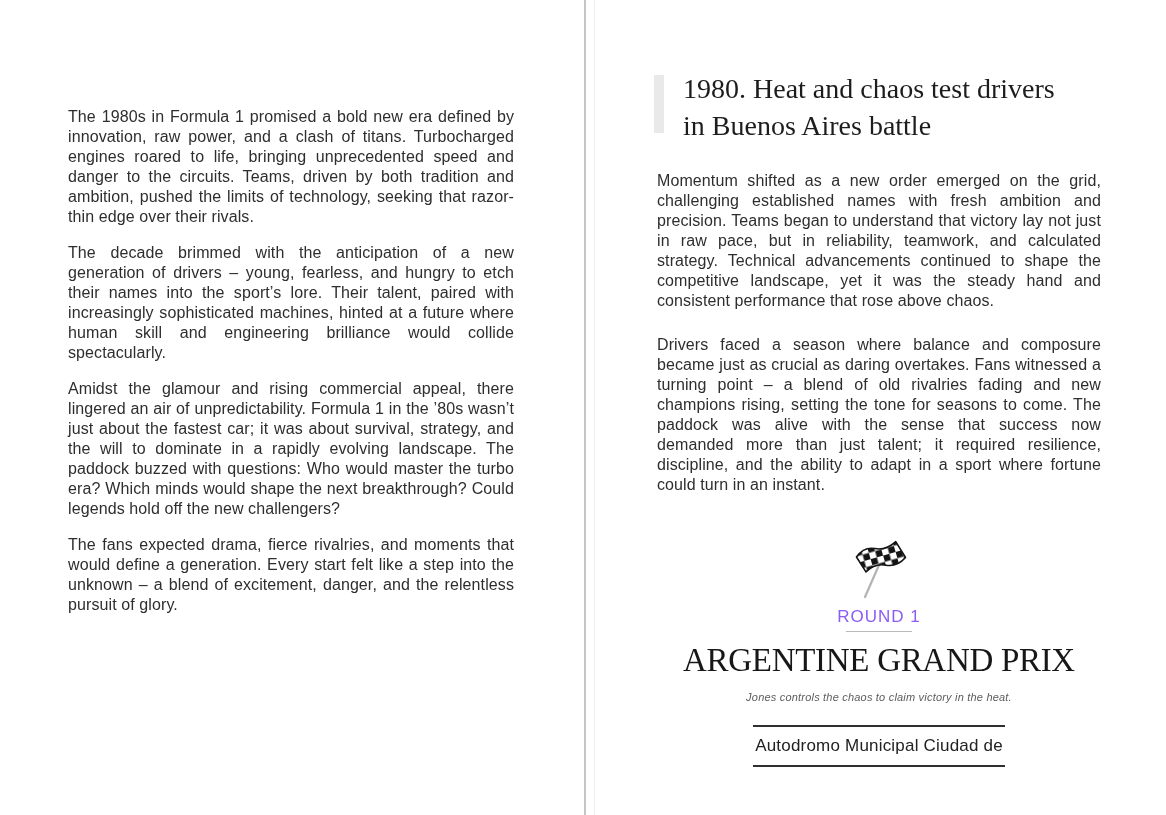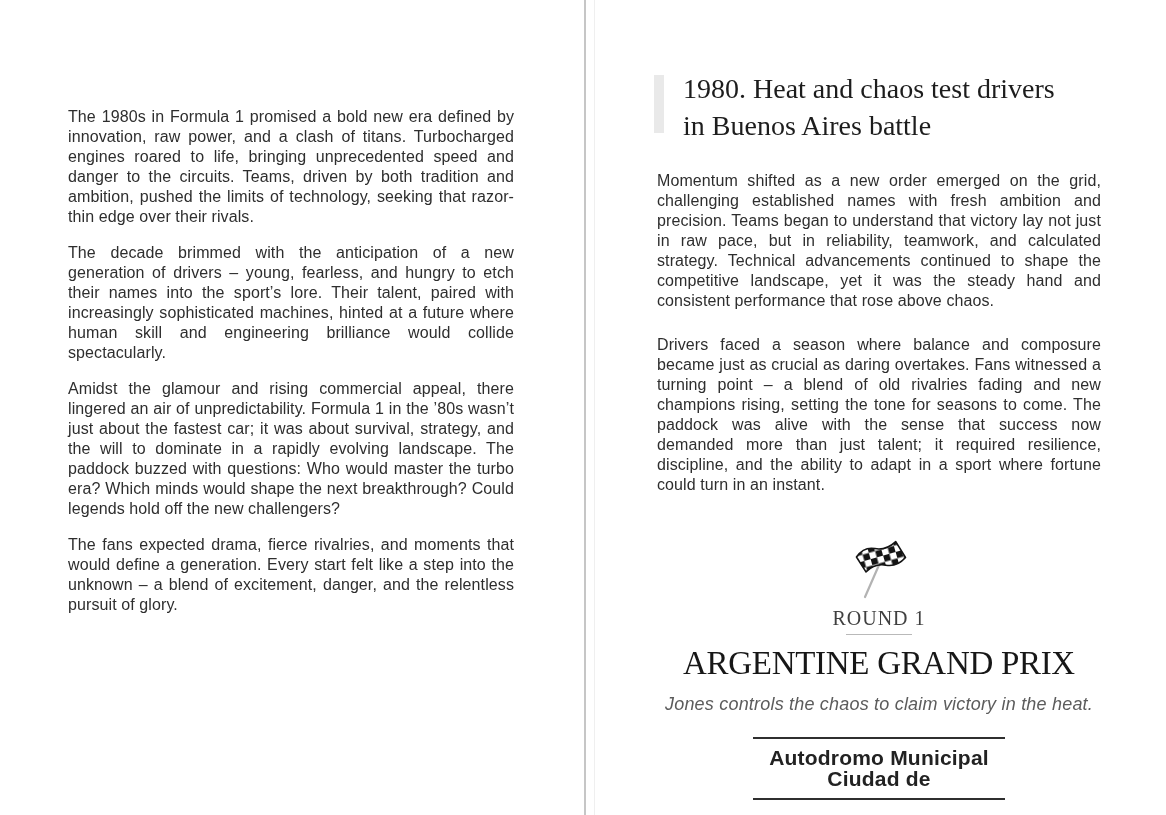--- a/index.html
+++ b/index.html
@@ -77,57 +77,57 @@
   }
   .race-card {
     margin-top: 44px;
     text-align: center;
   }
   .flag-wrap {
     height: 62px;
     margin-bottom: 6px;
   }
   .round-label {
-    font-family: Liberation Serif, serif;
-    font-size: 20px;
+    font-family: Liberation Sans, sans-serif;
+    font-size: 17px;
     letter-spacing: 1px;
-    color: #404040;
+    color: #8b5cf6;
   }
   .round-underline {
     width: 66px;
     height: 1px;
     background: #b9b9b9;
     margin: 4px auto 0;
   }
   .race-title {
     margin-top: 10px;
     font-family: "Liberation Serif", serif;
     font-size: 33px;
     letter-spacing: -0.3px;
     color: #171717;
   }
   .race-tagline {
     margin-top: 12px;
     font-style: italic;
-    font-size: 18px;
+    font-size: 11px;
     color: #5c5c5c;
     letter-spacing: 0.2px;
   }
   .venue-card {
     width: 252px;
     margin: 22px auto 0;
   }
   .venue-rule {
     height: 2px;
     background: #2f2f2f;
   }
   .venue-text {
     padding: 8px 0 9px;
-    font-size: 21px;
-    font-weight: bold;
+    font-size: 17px;
+    font-weight: normal;
     line-height: 21px;
     color: #222222;
     letter-spacing: 0.2px;
   }
 </style>
 </head>
 <body>
 
 <div class="page">
 

